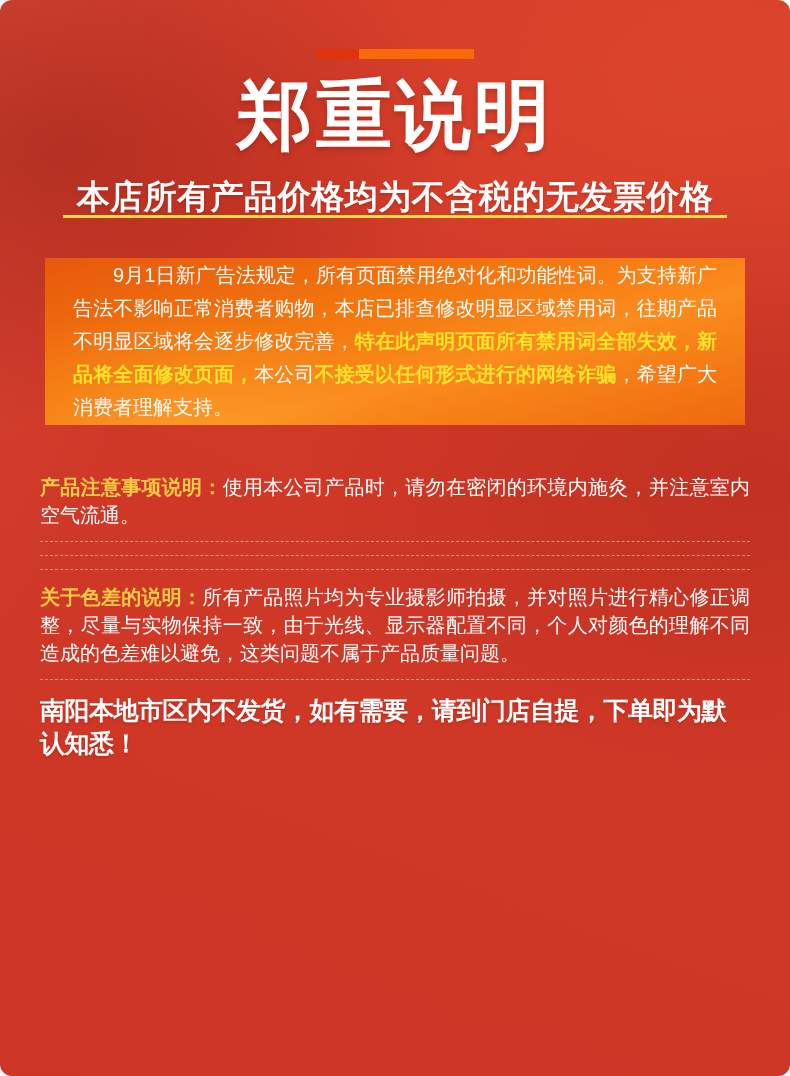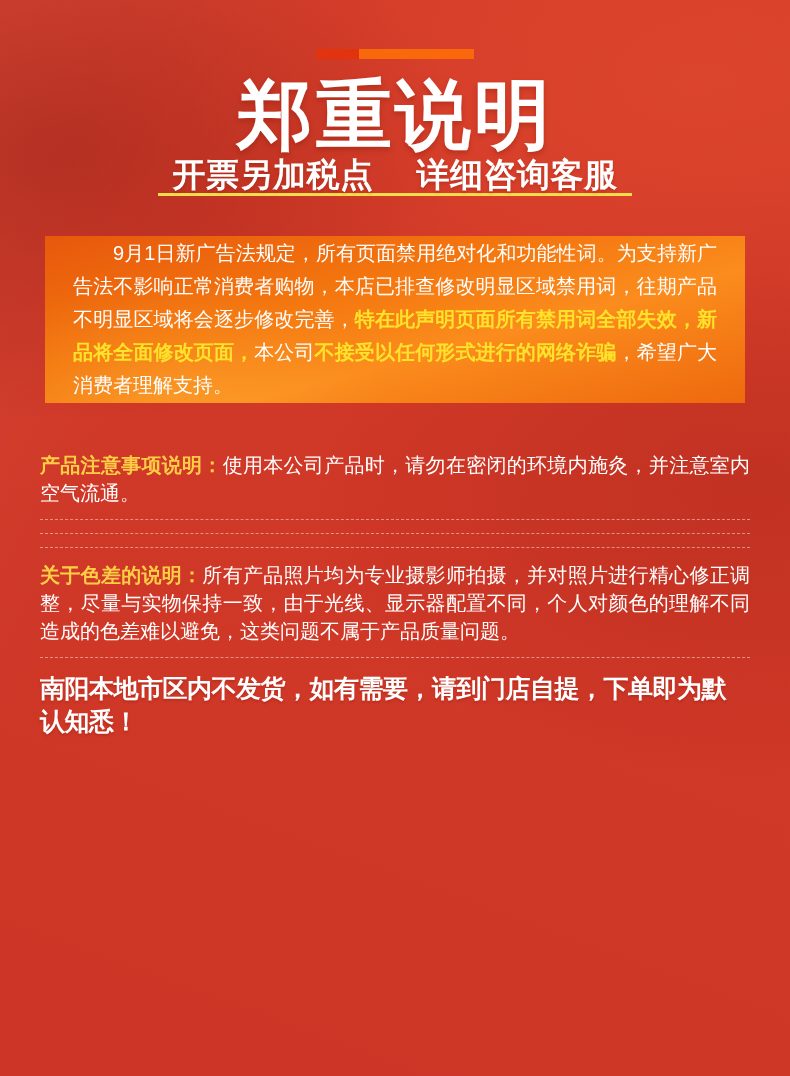--- a/index.html
+++ b/index.html
@@ -9,20 +9,21 @@
     overflow:hidden;
     box-sizing:border-box;
     font-family:"Liberation Sans","DejaVu Sans",sans-serif;
     background:
       radial-gradient(620px 420px at 8% 14%, rgba(110,12,6,0.30), rgba(110,12,6,0) 65%),
       radial-gradient(900px 500px at 88% 8%, rgba(255,110,60,0.16), rgba(255,110,60,0) 60%),
       radial-gradient(700px 450px at 96% 45%, rgba(120,15,8,0.18), rgba(120,15,8,0) 65%),
       linear-gradient(115deg, rgba(255,255,255,0.05) 0%, rgba(255,255,255,0) 28%),
       linear-gradient(200deg, #d63d2a 0%, #d03827 45%, #cd3526 100%);
     color:#fff;
+    border-radius:12px;
   }
   .hero{text-align:center;padding-top:49px;}
   .decor-bar{width:158px;height:10px;margin:0 auto;display:flex;}
   .decor-left{width:43px;height:10px;background:var(--decor-red,#e0330e);}
   .decor-right{flex:1;height:10px;background:var(--decor-orange,#f9690c);}
   .title{
     margin:18px 0 0;
     font-size:76px;line-height:1;font-weight:800;letter-spacing:3px;
     color:#fff;text-shadow:0 3px 5px rgba(130,25,10,0.35);
   }
@@ -65,22 +66,22 @@
 </head>
 <body>
 
 <div class="page">
   <div class="hero">
     <div class="decor-bar">
       <span class="decor-left"></span>
       <span class="decor-right"></span>
     </div>
     <h1 class="title">郑重说明</h1>
-    <div class="sub s2">
-      <span class="underlined">开票另加税点　 详细咨询客服</span>
+    <div class="sub s1">
+      <span class="underlined">本店所有产品价格均为不含税的无发票价格</span>
     </div>
   </div>
 
   <div class="notice-box">
     <p class="notice-text" id="notice-text"><span>9月1日新广告法规定，所有页面禁用绝对化和功能性词。为支持新广告法不影响正常消费者购物，本店已排查修改明显区域禁用词，往期产品不明显区域将会逐步修改完善，</span><span class="em">特在此声明页面所有禁用词全部失效，新品将全面修改页面，</span><span>本公司</span><span class="em">不接受以任何形式进行的网络诈骗</span><span>，希望广大消费者理解支持。</span></p>
   </div>
 
   <div class="content" id="sections">
       <div class="para"><span class="plabel">产品注意事项说明：</span><span class="ptext">使用本公司产品时，请勿在密闭的环境内施灸，并注意室内空气流通。</span></div>
       <div class="divider"></div>

